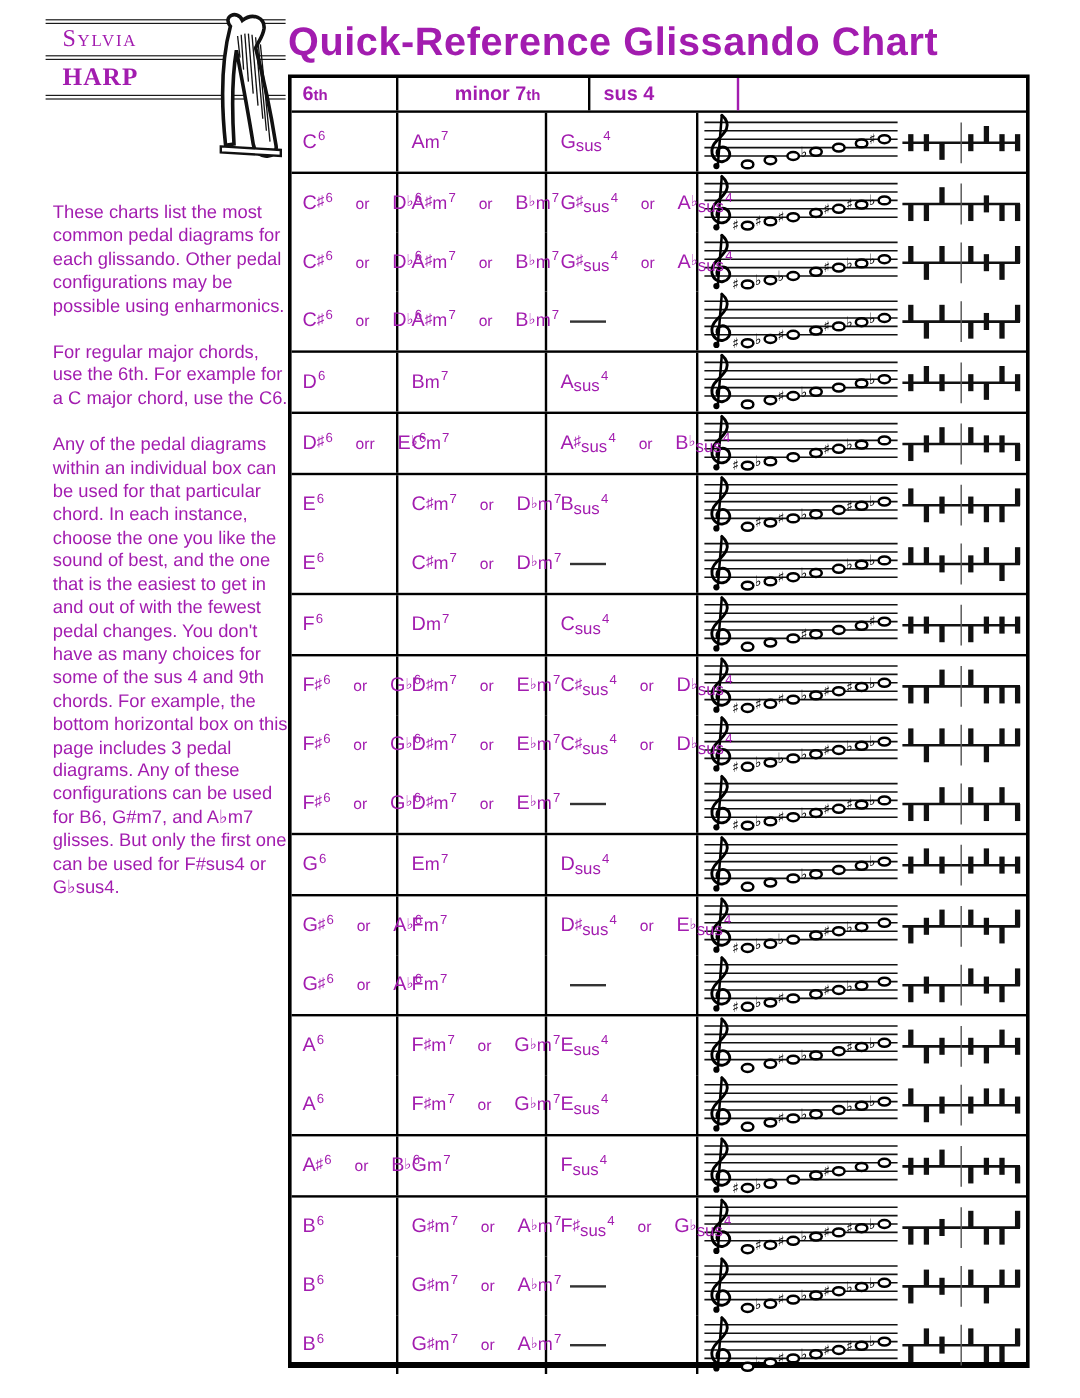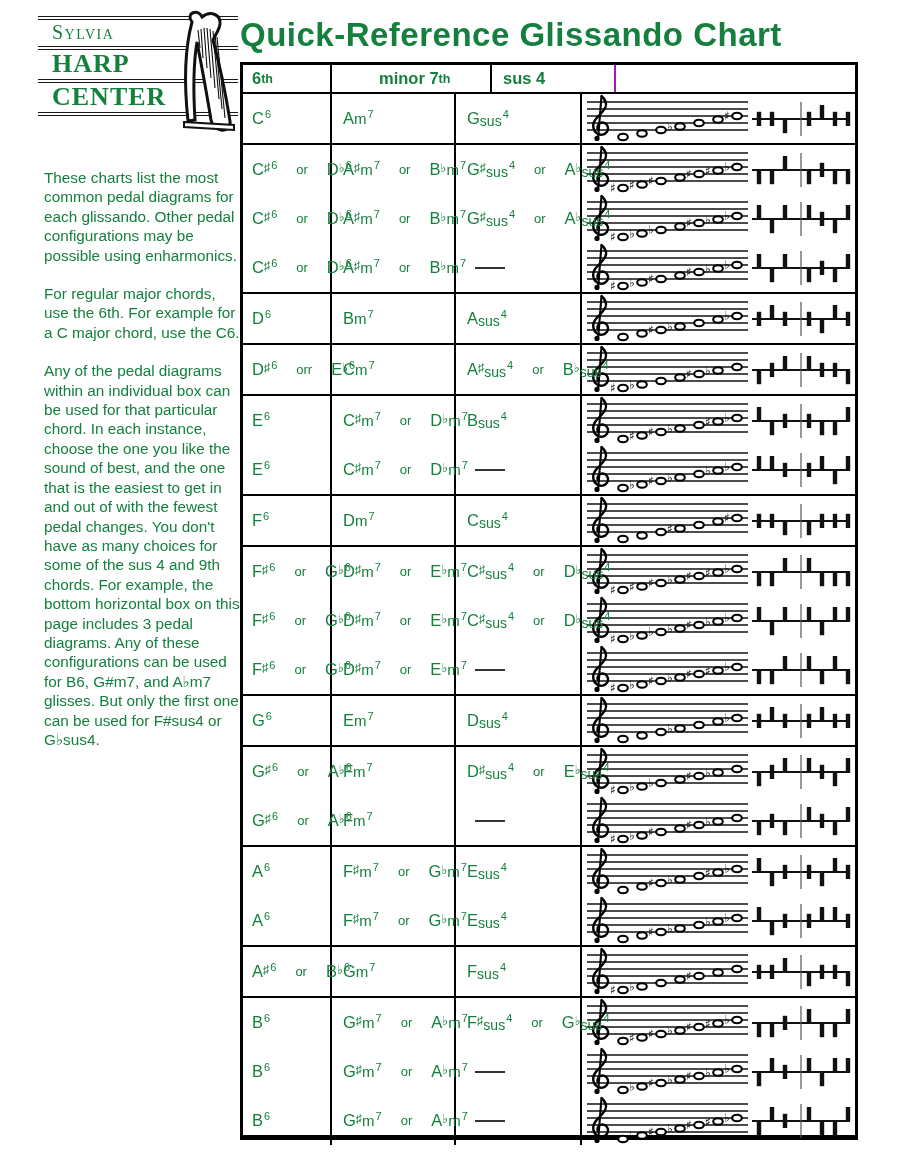--- a/index.html
+++ b/index.html
@@ -1,25 +1,25 @@
 <!DOCTYPE html>
 <html><head>
 <meta charset="utf-8">
 <style>
   html,body{margin:0;padding:0;background:#fff;}
   .page{position:relative;width:900px;height:1165px;background:#fff;overflow:hidden;
-        font-family:"Liberation Sans",sans-serif;color:#15803d;}
+        font-family:"Liberation Sans",sans-serif;color:#a21caf;}
 
   
   .logo{position:absolute;left:38px;top:16px;width:200px;}
   .logo-row{border-top:4px double #1a1a1a;padding:0 0 1px 14px;background:transparent;}
   .logo-row.sw{font-family:"Liberation Serif",serif;font-variant:small-caps;
                font-size:20px;letter-spacing:1.5px;line-height:25px;}
   .logo-row.hc{font-family:"Liberation Serif",serif;font-weight:bold;
-               font-size:26px;letter-spacing:1px;line-height:28px;}
+               font-size:21px;letter-spacing:1px;line-height:28px;}
   .logo-baseline{border-top:4px double #1a1a1a;height:0;}
   .harp-wrap{position:absolute;right:-12px;top:-8px;width:92px;height:132px;}
 
   
   .title{position:absolute;left:240px;top:16px;width:618px;text-align:left;
          font-size:33px;font-weight:bold;letter-spacing:0.5px;}
 
   
   .sidebar{position:absolute;left:44px;top:152px;width:198px;font-size:15.3px;line-height:19.4px;}
   .sidebar p{margin:16px 0 19px 0;}
@@ -56,21 +56,20 @@
   svg{display:block;}
 </style>
 </head>
 <body>
 
 <div class="page">
 
   <div class="logo">
     <div class="logo-row sw">Sylvia</div>
     <div class="logo-row hc">HARP</div>
-    <div class="logo-row hc">CENTER</div>
     <div class="logo-baseline"></div>
     <div class="harp-wrap">
       <svg width="92" height="132" viewBox="0 0 92 132">
         <path d="M34 14 C27 5 40 0 44 9 C53 2 63 7 62 16 C61 23 57 27 55 32
                  C62 58 68 88 72 113 C73 119 69 123 63 122 C58 121 54 118 53 112
                  C49 87 44 60 39 34 C36 52 35 80 37 112 L30 113
                  C26 76 27 40 34 14 Z" fill="#ffffff" stroke="#111" stroke-width="3"></path>
         <path d="M39 34 C44 60 49 87 53 112" fill="none" stroke="#111" stroke-width="1.6"></path>
         <g stroke="#111" stroke-width="1.1">
           <line x1="40" y1="22" x2="42" y2="40"></line>

